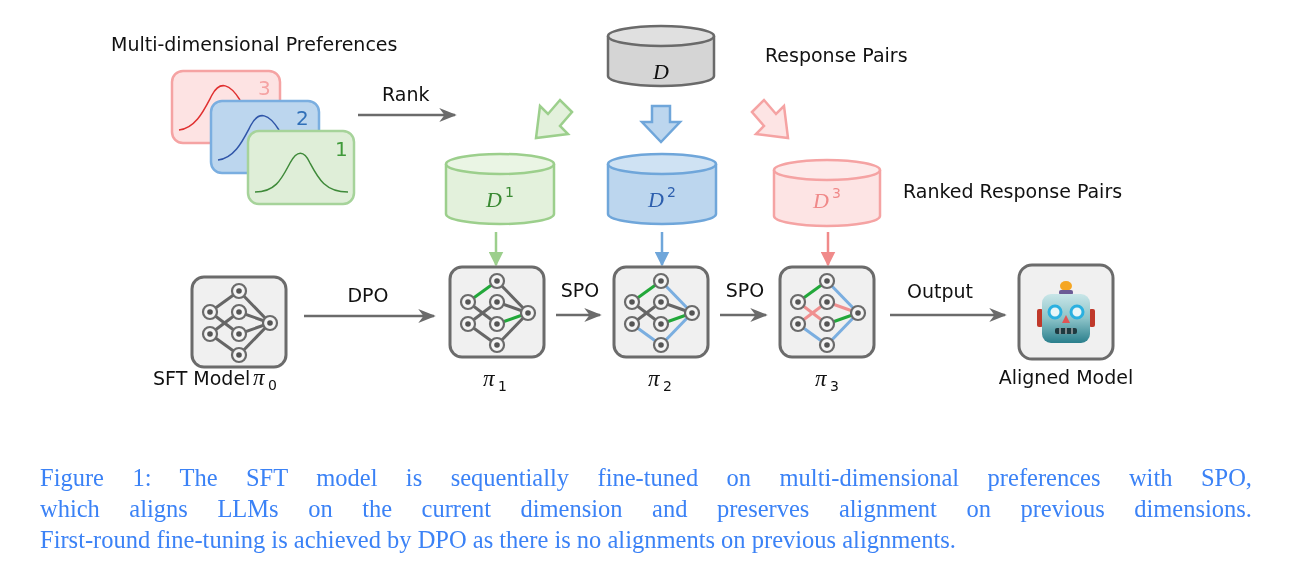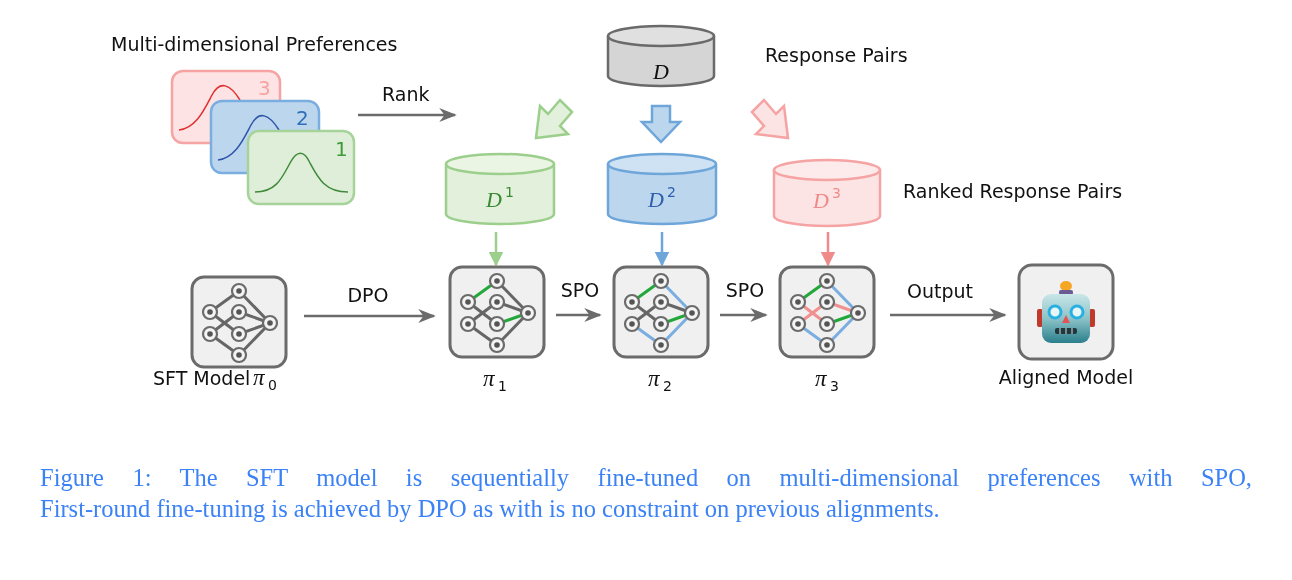--- a/index.html
+++ b/index.html
@@ -256,14 +256,15 @@
   </g>
   <g>
     <text class="serif" x="815" y="386" font-size="23" font-style="italic" fill="#111">π</text>
     <text class="sans" x="830" y="391" font-size="14" fill="#111">3</text>
   </g>
   <text class="sans" x="1066" y="384" font-size="19" fill="#111" text-anchor="middle">Aligned Model</text>
 </svg>
 
 <div class="caption">
   <span class="line">Figure 1: The SFT model is sequentially fine-tuned on multi-dimensional preferences with SPO,</span>
-  <span class="line last">First-round fine-tuning is achieved by DPO as with is no constraint on previous alignments.</span>
+  <span class="line">which aligns LLMs on the current dimension and preserves alignment on previous dimensions.</span>
+  <span class="line last">First-round fine-tuning is achieved by DPO as there is no alignments on previous alignments.</span>
 </div>
 
 </body></html>

